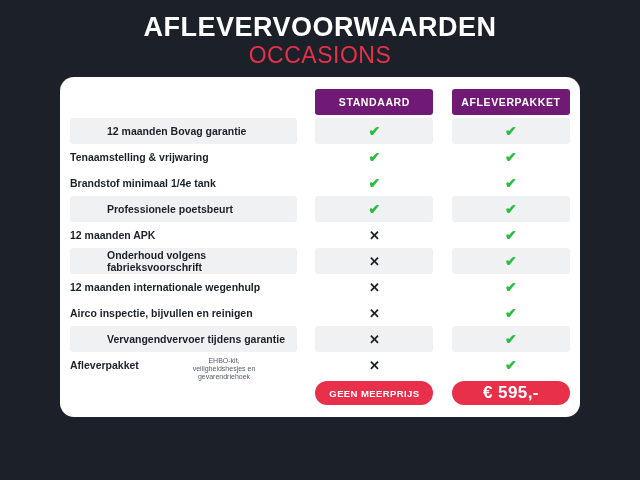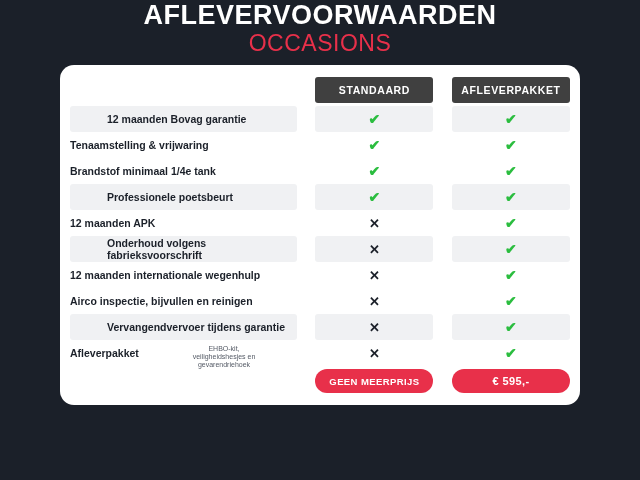--- a/index.html
+++ b/index.html
@@ -20,20 +20,21 @@
     background: #1b2029;
     box-sizing: border-box;
     display: flex;
     flex-direction: column;
     align-items: center;
   }
   
   .header {
     width: 100%;
     text-align: center;
+    padding-top: 12px;
   }
   .title-main {
     font-size: 27px;
     font-weight: bold;
     color: #ffffff;
     letter-spacing: 0.5px;
     line-height: 30px;
     margin: 0;
   }
   .title-sub {
@@ -66,21 +67,21 @@
   col.c-label { width: 196px; }
   col.c-gap   { width: 16px; }
   col.c-std   { width: 102px; }
   col.c-gap2  { width: 16px; }
   col.c-afl   { width: 102px; }
 
   .col-head {
     height: 26px;
     text-align: center;
     vertical-align: middle;
-    background: #404040;
+    background: #701a75;
     color: #ffffff;
     font-size: 10.5px;
     font-weight: bold;
     letter-spacing: 0.6px;
     border-radius: 3px;
   }
   .head-spacer { height: 26px; }
 
   .row-label {
     font-size: 10.5px;
@@ -126,21 +127,21 @@
     height: 24px;
     text-align: center;
     vertical-align: middle;
     background: #e8304a;
     color: #ffffff;
     font-weight: bold;
     border-radius: 12px;
     letter-spacing: 0.4px;
   }
   .footer-std { font-size: 9.5px; }
-  .footer-afl { font-size: 11px; }
+  .footer-afl { font-size: 17px; }
   .spacer-row td { height: 3px; }
   
   .bar-left, .bar-right {
     position: absolute;
     top: 0;
     width: 14px;
     height: 480px;
     background: #1b2029;
   }
   .bar-left { left: 0; }

